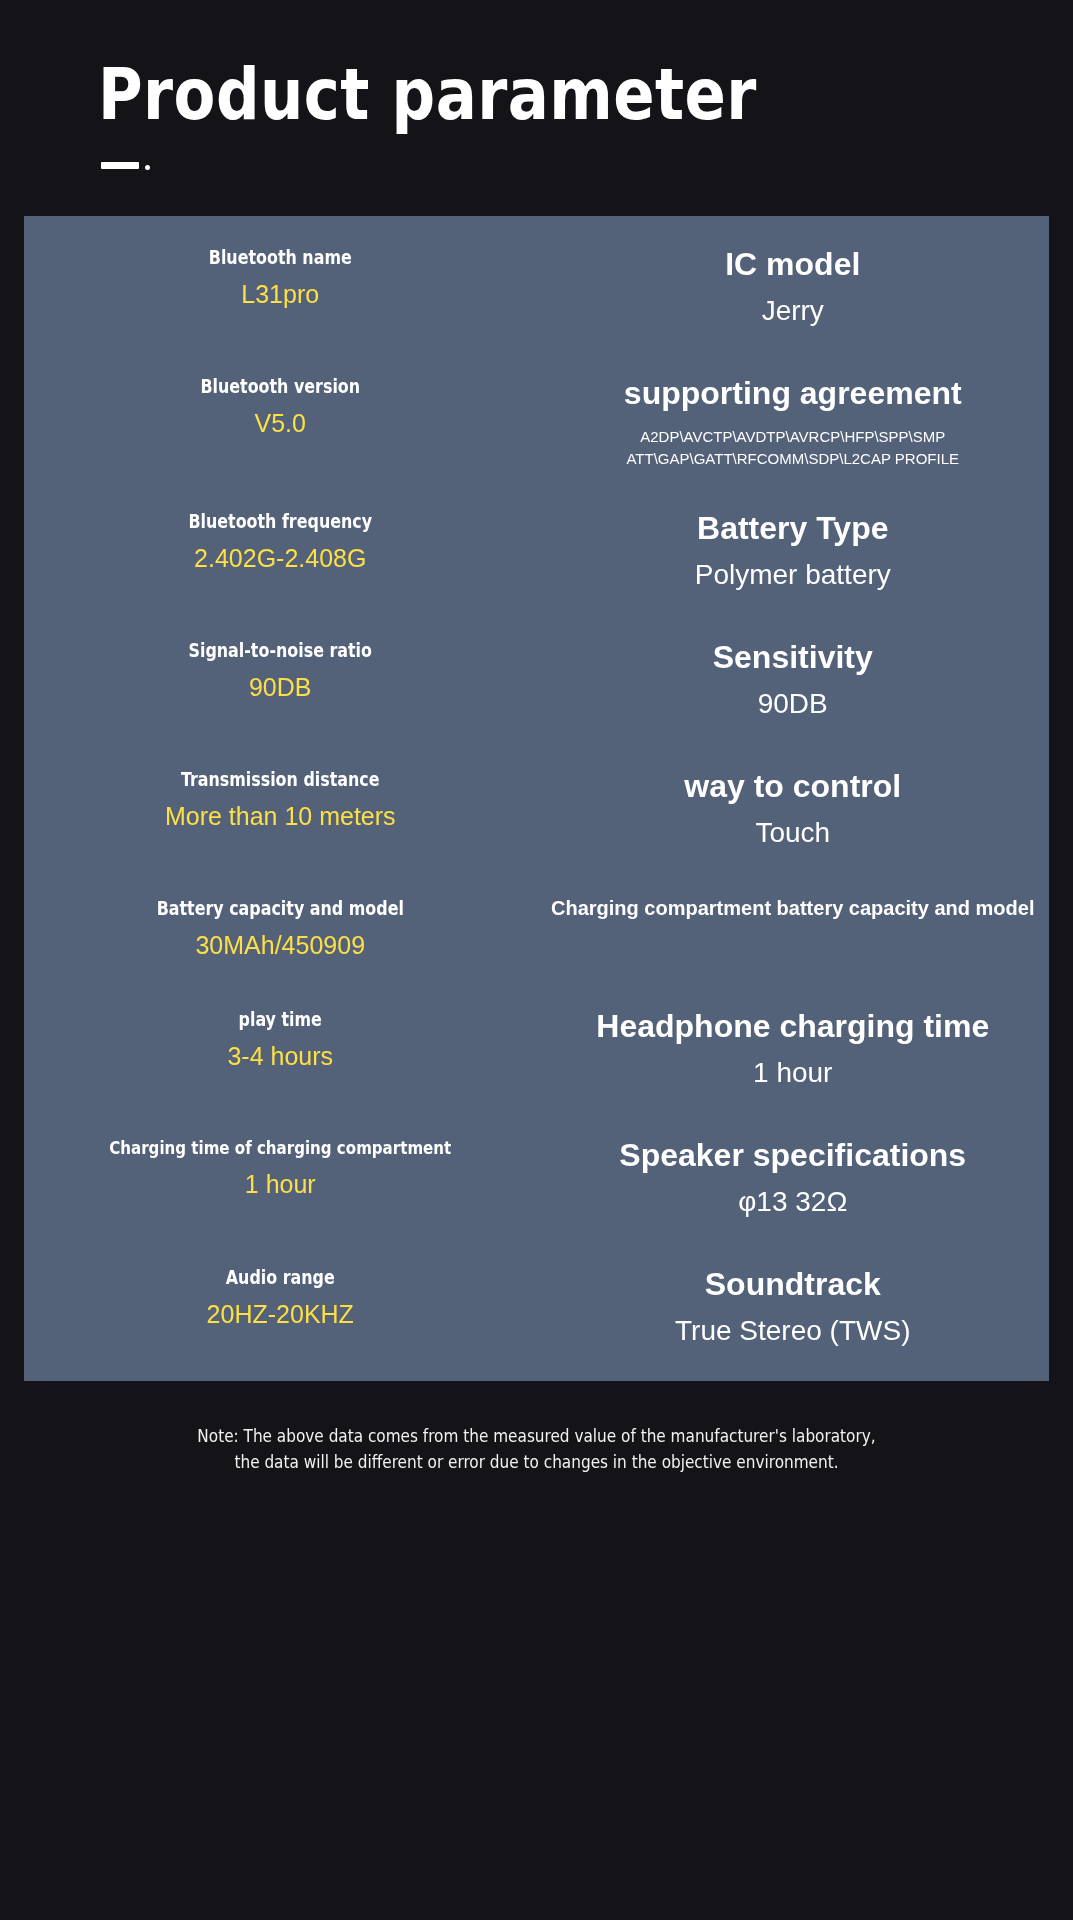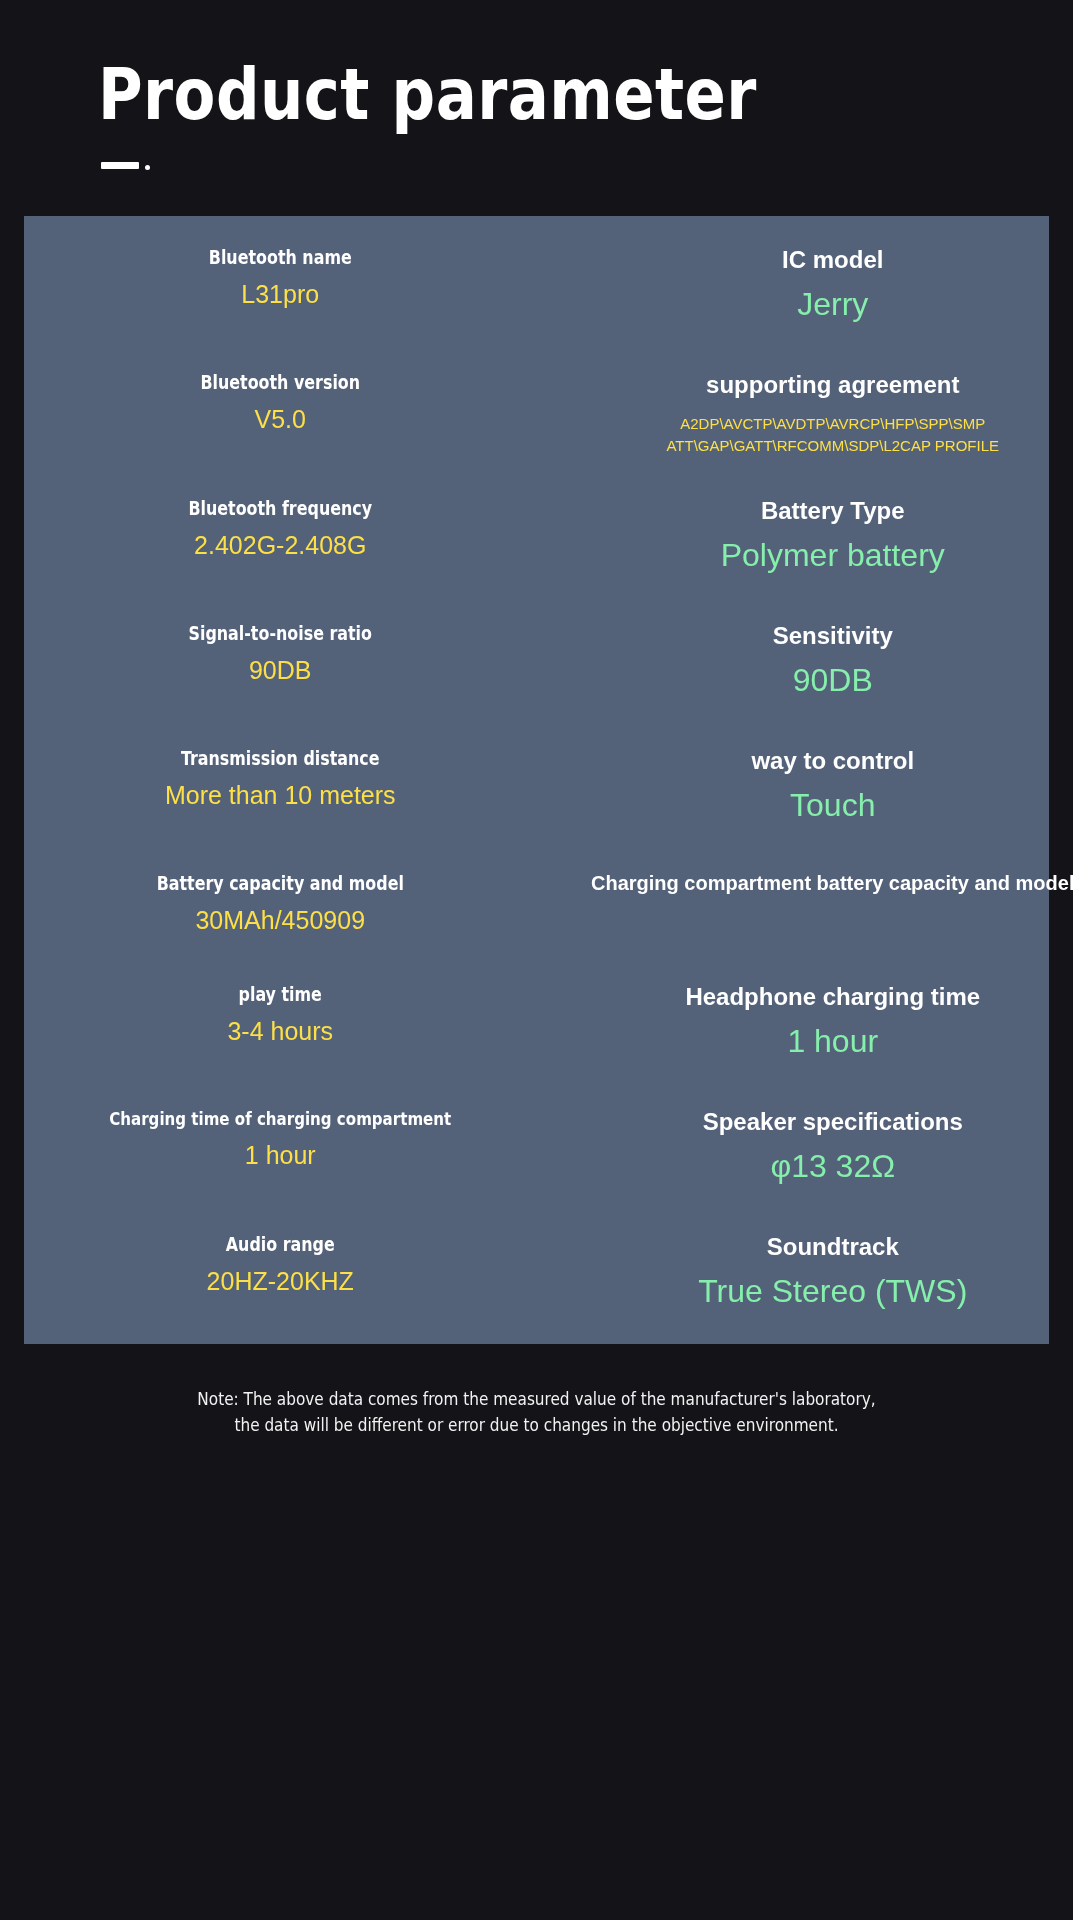--- a/index.html
+++ b/index.html
@@ -61,21 +61,20 @@
   .spec-panel {
     margin:46px 24px 0 24px;
     width:1025px;
     background:#536179;
     padding:30px 0 34px 0;
   }
 
   .spec-row {
     display:flex;
     width:100%;
-    gap:40px;
   }
   .spec-cell {
     flex:0 0 50%;
     max-width:50%;
     text-align:center;
     padding:0 10px;
   }
 
   
   .col-left .spec-label {
@@ -91,45 +90,45 @@
     font-size:25px;
     font-weight:400;
     color:#fde047;
     margin-top:12px;
     white-space:nowrap;
   }
 
   
   .col-right .spec-label {
     font-family:"Liberation Sans", sans-serif;
-    font-size:24px;
+    font-size:32px;
     font-weight:700;
     color:#ffffff;
     white-space:nowrap;
   }
   .col-right .spec-value {
     font-family:"Liberation Sans", sans-serif;
-    font-size:32px;
-    font-weight:400;
-    color:#86efac;
+    font-size:28px;
+    font-weight:400;
+    color:#ffffff;
     margin-top:12px;
     white-space:nowrap;
   }
 
   
   .col-left.long .spec-label { font-size:19px; }
   .col-right.long .spec-label { font-size:20px; }
   .col-left.xlong .spec-label { font-size:18px; }
 
   
   .spec-sub {
     font-family:"Liberation Sans", sans-serif;
     font-size:15px;
     font-weight:400;
-    color:#fde047;
+    color:#ffffff;
     line-height:1.45;
     margin-top:14px;
     white-space:nowrap;
   }
 
   
   .spec-row { margin-bottom:48px; }
   .spec-row:last-child { margin-bottom:0; }
   .spec-row.tall { margin-bottom:40px; }
 

